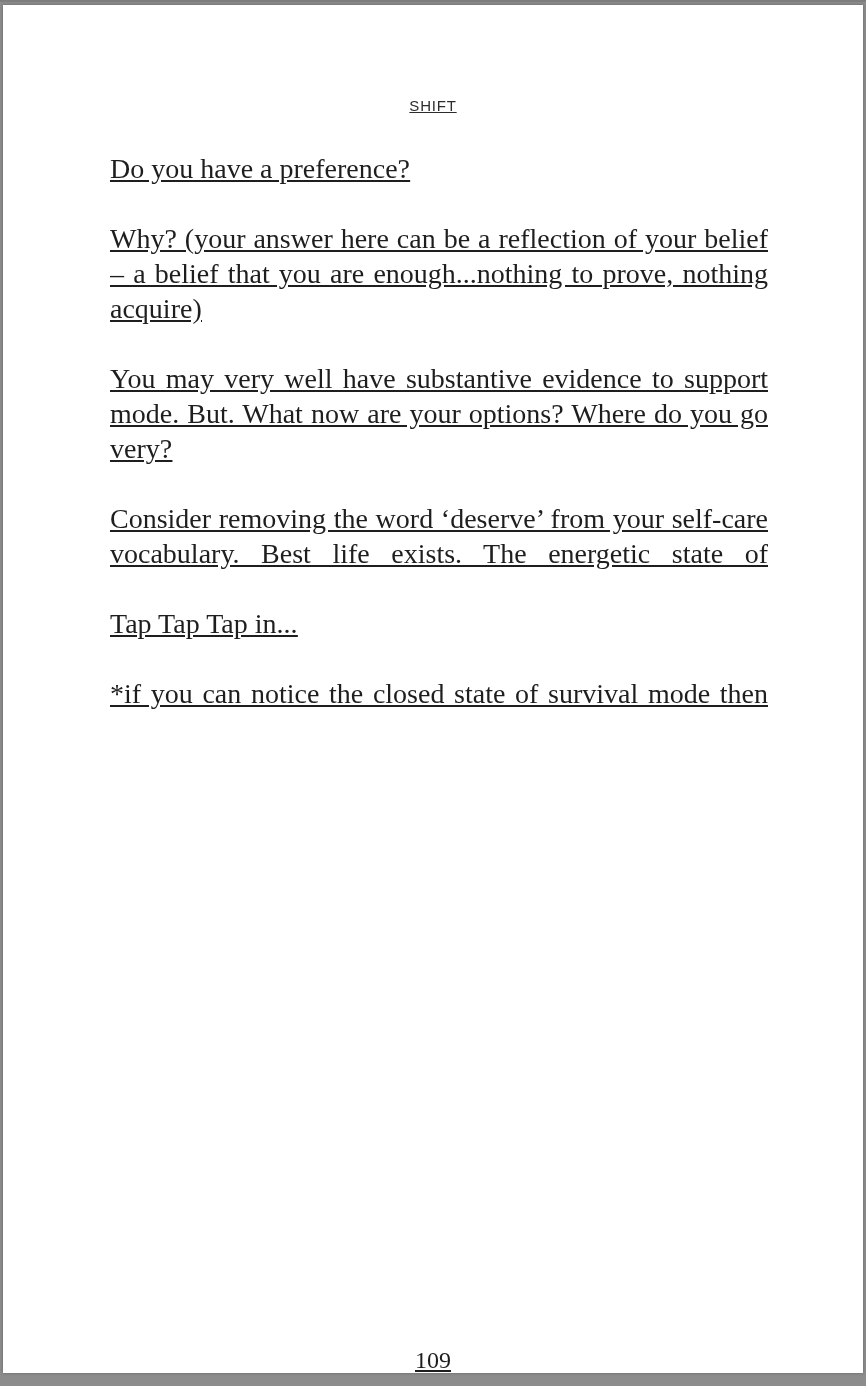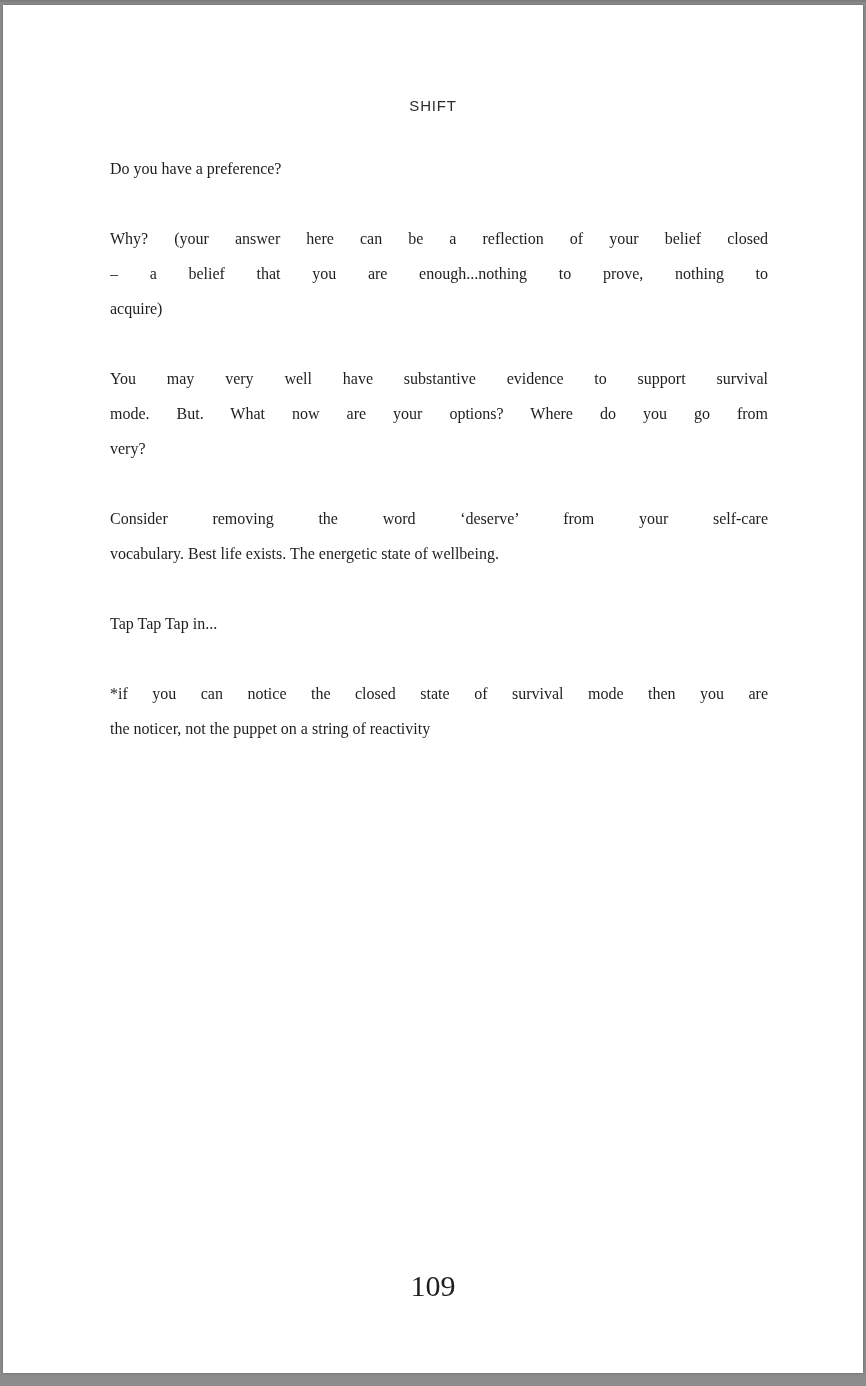--- a/index.html
+++ b/index.html
@@ -1,15 +1,15 @@
 <!DOCTYPE html>
 <html style="--frame-color: #8c8c8c; --paper-color: #ffffff; --text-color: #1e1e1e; --header-color: #2d2d2d;"><head>
 <meta charset="utf-8">
 <style>
-  * { margin: 0; padding: 0; box-sizing: border-box; }
+  * { margin: 0; padding: 0; box-sizing: border-box; text-decoration: underline; }
 
   html, body {
     width: 866px;
     height: 1386px;
     overflow: hidden;
   }
 
   body {
     background: var(--frame-color, #8c8c8c);
     position: relative;
@@ -53,21 +53,21 @@
     color: var(--header-color, #2d2d2d);
   }
 
   .body-text {
     position: absolute;
     top: 146px;
     left: 107px;
     right: 95px;
     color: var(--text-color, #1e1e1e);
     font-family: "Liberation Serif", serif;
-    font-size: 16px;
+    font-size: 28px;
     line-height: 35px;
   }
 
   .para { margin-bottom: 35px; }
   .para:last-child { margin-bottom: 8px; }
 
   .bodyline {
     height: 35px;
     overflow: hidden;
     text-align: justify;
@@ -75,26 +75,26 @@
     text-justify: inter-word;
     white-space: normal;
   }
 
   .bodyline.last {
     text-align-last: left;
   }
 
   .page-number {
     position: absolute;
-    top: 1266px;
+    top: 1340px;
     left: 0;
     width: 100%;
     text-align: center;
     font-family: "Liberation Serif", serif;
-    font-size: 30px;
+    font-size: 24px;
     line-height: 30px;
     color: var(--text-color, #1e1e1e);
   }
 </style>
 </head>
 <body>
 
 <div class="frame">
   <div class="frame-top-edge"></div>
 
@@ -118,20 +118,19 @@
         </div>
         <div class="para">
           <div class="bodyline">Consider removing the word ‘deserve’ from your self-care</div>
           <div class="bodyline last">vocabulary. Best life exists. The energetic state of wellbeing.</div>
         </div>
         <div class="para">
           <div class="bodyline last">Tap Tap Tap in...</div>
         </div>
         <div class="para">
           <div class="bodyline">*if you can notice the closed state of survival mode then you are</div>
-          <div class="bodyline last">the noticer, not the puppet on a string of reactivity</div>
         </div>
       </div>
 
     <div class="page-number">109</div>
 
   </div>
 </div>
 
 </body></html>

